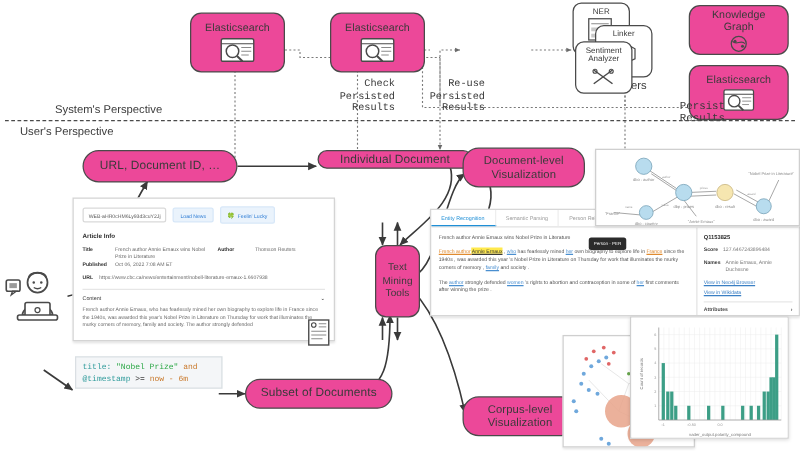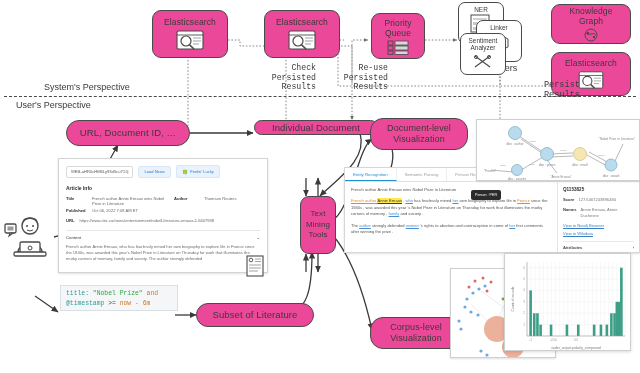--- a/index.html
+++ b/index.html
@@ -284,32 +284,20 @@
       <rect x="2" y="2" width="26" height="18" rx="1.5" fill="#fff" stroke="#4a4a4a" stroke-width="1.1"></rect>
       <line x1="2" y1="6" x2="28" y2="6" stroke="#4a4a4a" stroke-width="0.9"></line>
       <line x1="18" y1="9" x2="26" y2="9" stroke="#8a8a8a" stroke-width="0.8"></line>
       <line x1="18" y1="12" x2="26" y2="12" stroke="#8a8a8a" stroke-width="0.8"></line>
       <line x1="18" y1="15" x2="24" y2="15" stroke="#8a8a8a" stroke-width="0.8"></line>
       <circle cx="11" cy="12" r="5" fill="#fff" stroke="#4a4a4a" stroke-width="1.2"></circle>
       <line x1="14.6" y1="15.8" x2="19" y2="20" stroke="#4a4a4a" stroke-width="1.6"></line>
     </svg>
   </div>
 
-  <div class="node" style="left:371px; top:13px; width:54px; height:46px;">
-    <span class="lbl">Priority</span>
-    <span class="lbl">Queue</span>
-    <svg class="ico" width="22" height="15" viewBox="0 0 22 15">
-      <rect x="1" y="1" width="5" height="4" fill="none" stroke="#4a4a4a" stroke-width="0.9"></rect>
-      <rect x="1" y="6" width="5" height="4" fill="none" stroke="#4a4a4a" stroke-width="0.9"></rect>
-      <rect x="1" y="11" width="5" height="3.4" fill="none" stroke="#4a4a4a" stroke-width="0.9"></rect>
-      <rect x="8" y="1" width="13" height="4" fill="#d8d8d8" stroke="#4a4a4a" stroke-width="0.8"></rect>
-      <rect x="8" y="6" width="13" height="4" fill="#d8d8d8" stroke="#4a4a4a" stroke-width="0.8"></rect>
-      <rect x="8" y="11" width="13" height="3.4" fill="#d8d8d8" stroke="#4a4a4a" stroke-width="0.8"></rect>
-    </svg>
-  </div>
 
   <div class="worker" style="left:458px; top:2px; z-index:1;">
     <span>NER</span>
     <svg width="24" height="20" viewBox="0 0 24 20" style="margin-top:1px">
       <rect x="2" y="1" width="18" height="17" fill="#fff" stroke="#4a4a4a" stroke-width="1"></rect>
       <line x1="4" y1="5" x2="18" y2="5" stroke="#8a8a8a" stroke-width="0.8"></line>
       <rect x="4" y="8" width="5" height="3" fill="#c8c8c8"></rect>
       <line x1="11" y1="9.5" x2="18" y2="9.5" stroke="#8a8a8a" stroke-width="0.8"></line>
       <rect x="4" y="13" width="7" height="3" fill="#c8c8c8"></rect>
     </svg>
@@ -371,21 +359,21 @@
   <div class="persp-label" style="left:16px; top:82px;margin-left:28px;">System's Perspective</div>
   <div class="persp-label" style="left:16px; top:100px;">User's Perspective</div>
 
   <div class="node pill" style="left:66px; top:120px; width:124px; height:26px;">
     <span class="lbl">URL, Document ID, …</span>
   </div>
   <div class="node pill" style="left:254px; top:120px; width:124px; height:15px;">
     <span class="lbl">Individual Document</span>
   </div>
   <div class="node pill" style="left:196px; top:303px; width:118px; height:24px;">
-    <span class="lbl">Subset of Literature</span>
+    <span class="lbl">Subset of Documents</span>
   </div>
   <div class="node" style="left:300px; top:196px; width:36px; height:58px; border-radius:9px; font-size:8px; line-height:10.5px;">
     <span class="lbl">Text</span>
     <span class="lbl">Mining</span>
     <span class="lbl">Tools</span>
   </div>
   <div class="node pill" style="left:370px; top:118px; width:98px; height:32px; font-size:9px; line-height:11px;">
     <span class="lbl">Document-level</span>
     <span class="lbl">Visualization</span>
   </div>

